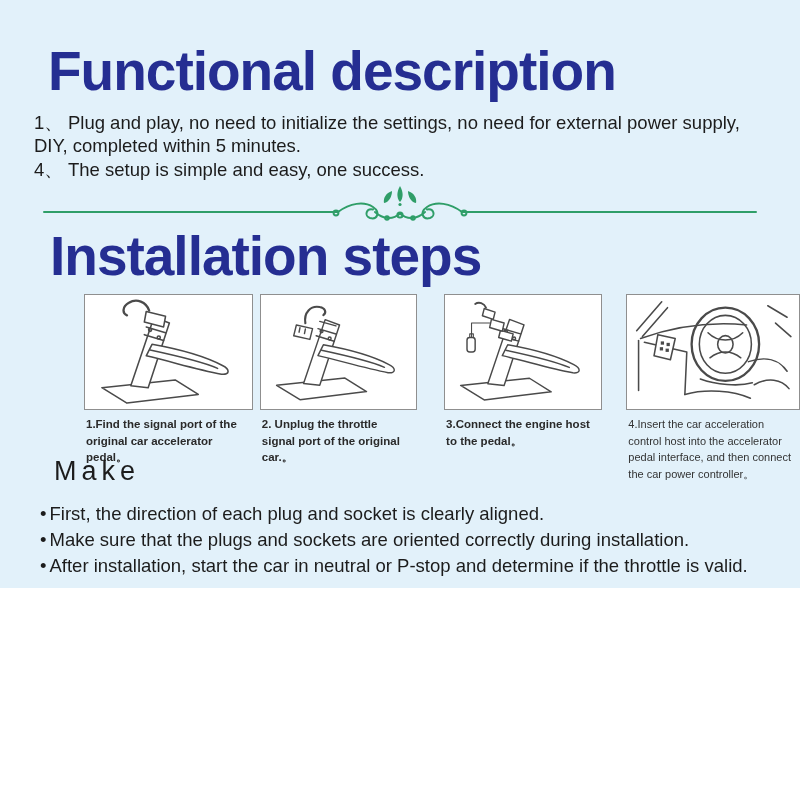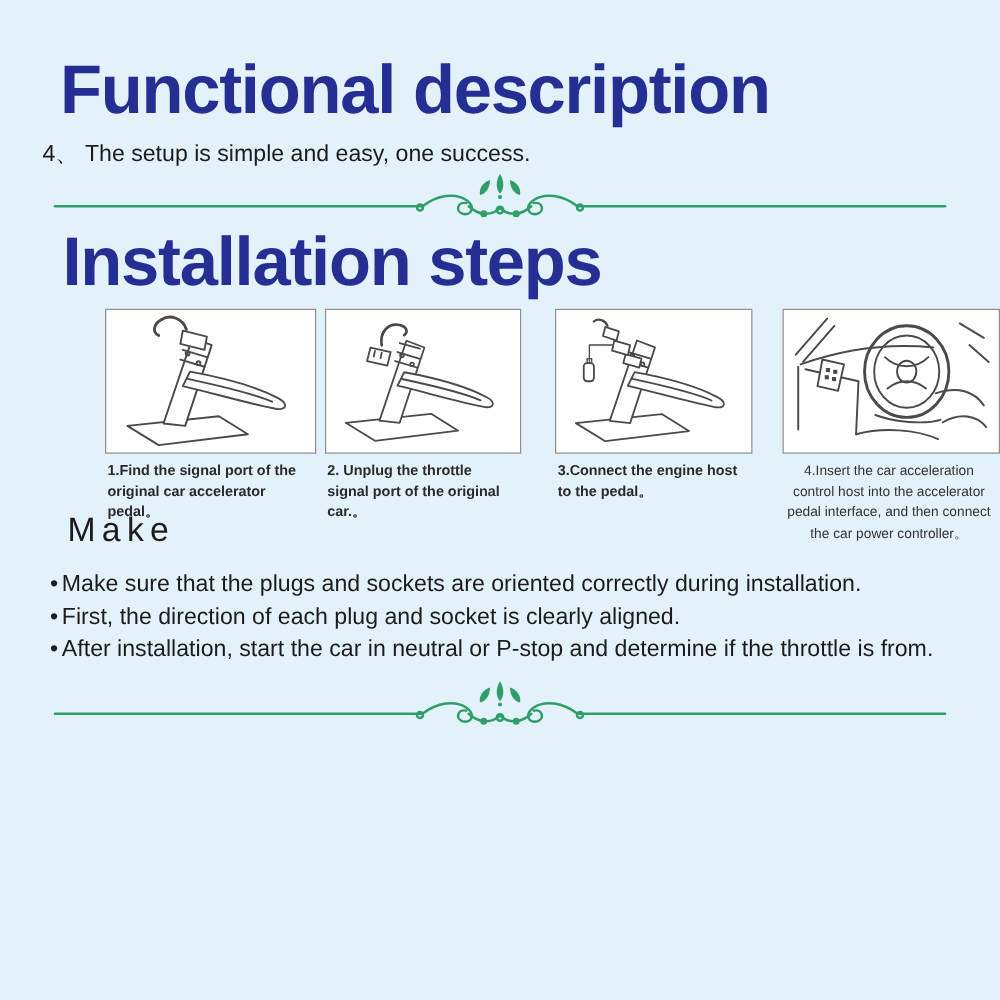--- a/index.html
+++ b/index.html
@@ -1,17 +1,17 @@
 <!DOCTYPE html>
 <html><head>
 <meta charset="utf-8">
 <style>
   html,body{margin:0;padding:0;}
   .page{
-    width:800px;height:800px;
+    width:800px;height:588px;
     background:#e2f1fa;
     font-family:"Liberation Sans", sans-serif;
     position:relative;overflow:hidden;
     color:#1e1e1e;
   }
   .big-title{
     margin:44px 0 0 48px;
     font-size:55px;line-height:1.0;
     font-weight:bold;letter-spacing:-1px;
     color:#252e92;
@@ -23,21 +23,21 @@
     color:#1c1c1c;
     list-style:none;padding:0;
   }
   .body-list li{padding-left:4px;}
   .divider{display:block;margin:2px auto 0;width:724px;height:42px;}
   .divider.bottom{margin-top:10px;}
   .steps-row{display:flex;margin:10px 0 0 40px;}
   .col-1{width:175px;margin-left:44px;}
   .col-2{width:163px;margin-left:7px;}
   .col-3{width:164px;margin-left:27px;}
-  .col-4{width:180px;margin-left:24px;text-align:center;}
+  .col-4{width:180px;margin-left:24px;}
   .step-box{
     background:#ffffff;border:1px solid #8f8f8f;
     height:116px;box-sizing:border-box;
     display:flex;align-items:center;justify-content:center;
     padding:3px;
   }
   .step-box svg{width:100%;height:100%;}
   .captions-row{display:flex;margin:6px 0 0 40px;}
   .caption{
     font-size:11.5px;font-weight:bold;line-height:1.4;
@@ -91,20 +91,21 @@
       </g>
     </g>
   </defs>
 </svg>
 
 <div class="page">
 
   <h1 class="big-title">Functional description</h1>
 
   <ul class="body-list">
+    <li>1、 Plug and play, no need to initialize the settings, no need for external power supply, DIY, completed within 5 minutes.</li>
     <li>4、 The setup is simple and easy, one success.</li>
   </ul>
 
   <svg class="divider" viewBox="0 0 724 42">
     <use href="#g-flourish"></use>
   </svg>
 
   <h1 class="big-title second">Installation steps</h1>
 
   <div class="steps-row">
@@ -174,22 +175,22 @@
   <div class="captions-row">
     <div class="caption col-1">1.Find the signal port of the original car accelerator pedal。</div>
     <div class="caption col-2">2. Unplug the throttle signal port of the original car.。</div>
     <div class="caption col-3">3.Connect the engine host to the pedal。</div>
     <div class="caption light col-4">4.Insert the car acceleration control host into the accelerator pedal interface, and then connect the car power controller。</div>
   </div>
 
   <div class="tips-title">Make</div>
 
   <ul class="tips-list">
+    <li>First, the direction of each plug and socket is clearly aligned.</li>
     <li>Make sure that the plugs and sockets are oriented correctly during installation.</li>
-    <li>First, the direction of each plug and socket is clearly aligned.</li>
-    <li>After installation, start the car in neutral or P-stop and determine if the throttle is from.</li>
+    <li>After installation, start the car in neutral or P-stop and determine if the throttle is valid.</li>
   </ul>
 
   <svg class="divider bottom" viewBox="0 0 724 42">
     <use href="#g-flourish"></use>
   </svg>
 
 </div>
 
 </body></html>

